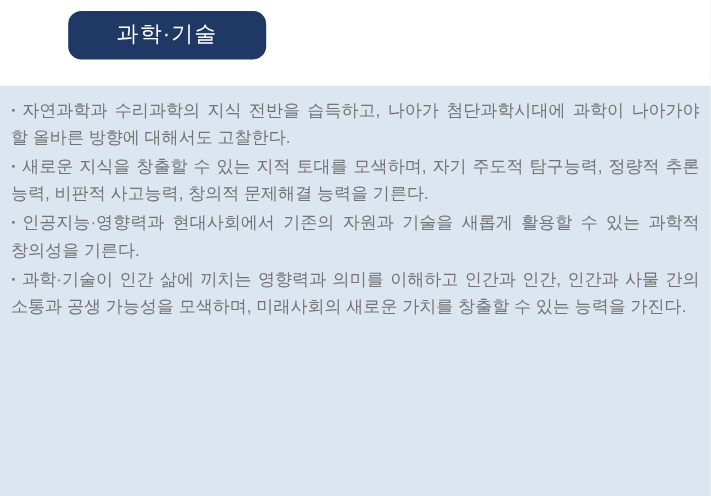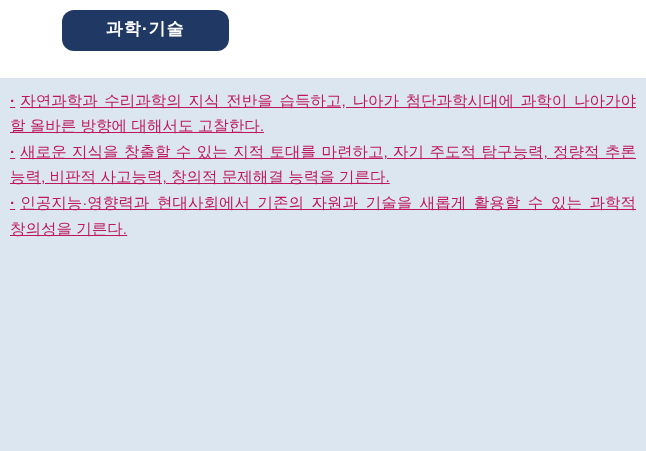--- a/index.html
+++ b/index.html
@@ -21,67 +21,67 @@
   }
   .header-wrap {
     padding: 10px 0 8px 62px;
   }
   .title-box {
     display: inline-block;
     background: #1f3864;
     color: #ffffff;
     border-radius: 12px;
     padding: 10px 44px 12px 44px;
-    font-size: 17px;
-    font-weight: bold;
+    font-size: 20px;
+    font-weight: normal;
     letter-spacing: 1px;
     line-height: 1.1;
   }
   .body-box {
     position: absolute;
     left: 0;
     top: 78px;
     width: 646px;
     height: 373px;
     background: #dce6f1;
     box-sizing: border-box;
     padding: 10px 10px 0 10px;
   }
   .bullet-list {
     margin: 0;
     padding: 0;
     list-style: none;
   }
   .bullet-item {
     font-size: 15.5px;
-    color: #be185d;
+    color: #737373;
     line-height: 1.62;
     text-align: justify;
     text-justify: inter-word;
     margin: 0 0 1px 0;
     padding: 0;
     word-break: keep-all;
-    text-decoration: underline;
   }
   .bullet-item::before {
     content: "\00B7";
     font-weight: bold;
     margin-right: 5px;
   }
 </style>
 </head>
 <body>
 
 <div class="page">
 
   <div class="header-wrap">
     <div class="title-box">과학·기술</div>
   </div>
 
   <div class="body-box">
     <ul class="bullet-list">
       <li class="bullet-item">자연과학과 수리과학의 지식 전반을 습득하고, 나아가 첨단과학시대에 과학이 나아가야 할 올바른 방향에 대해서도 고찰한다.</li>
-      <li class="bullet-item">새로운 지식을 창출할 수 있는 지적 토대를 마련하고, 자기 주도적 탐구능력, 정량적 추론 능력, 비판적 사고능력, 창의적 문제해결 능력을 기른다.</li>
+      <li class="bullet-item">새로운 지식을 창출할 수 있는 지적 토대를 모색하며, 자기 주도적 탐구능력, 정량적 추론 능력, 비판적 사고능력, 창의적 문제해결 능력을 기른다.</li>
       <li class="bullet-item">인공지능·영향력과 현대사회에서 기존의 자원과 기술을 새롭게 활용할 수 있는 과학적 창의성을 기른다.</li>
+      <li class="bullet-item">과학·기술이 인간 삶에 끼치는 영향력과 의미를 이해하고 인간과 인간, 인간과 사물 간의 소통과 공생 가능성을 모색하며, 미래사회의 새로운 가치를 창출할 수 있는 능력을 가진다.</li>
     </ul>
   </div>
 
 </div>
 
 </body></html>

